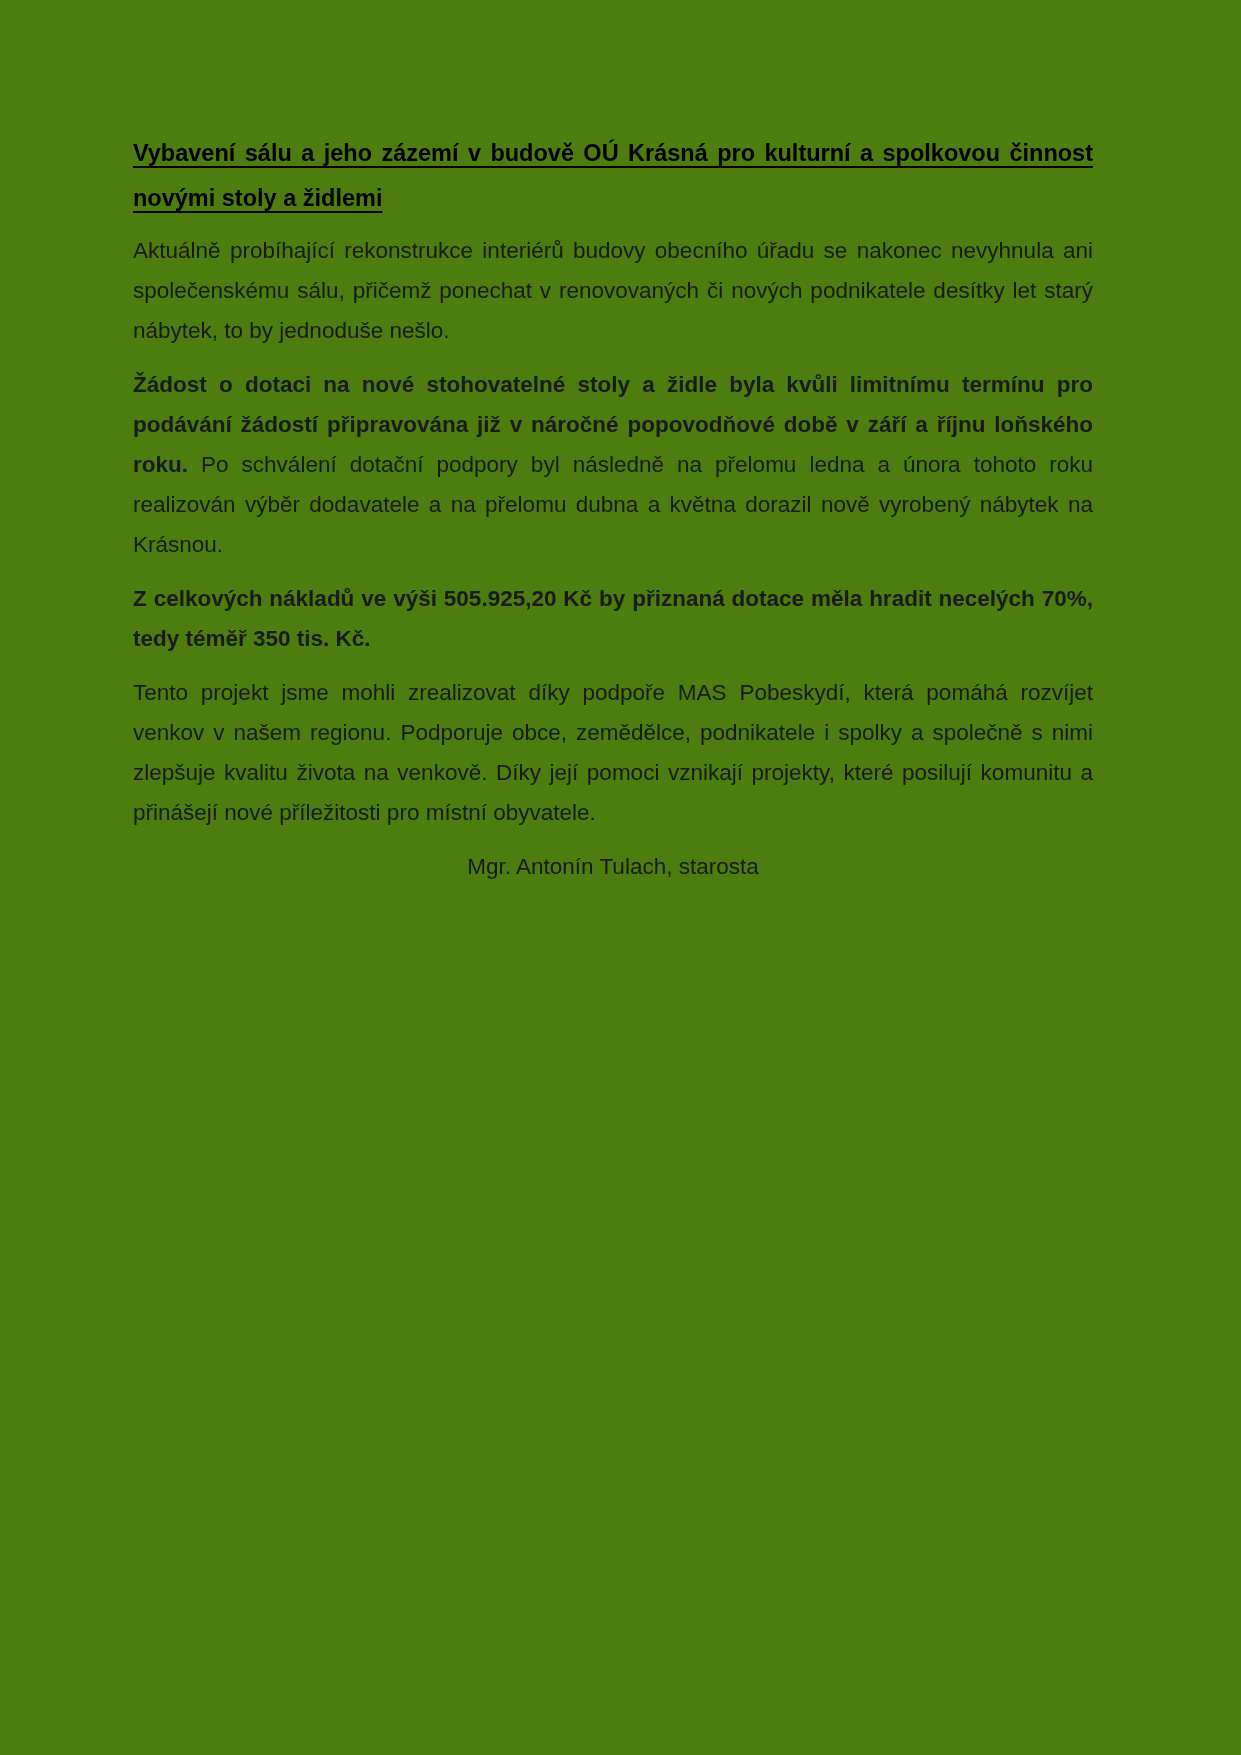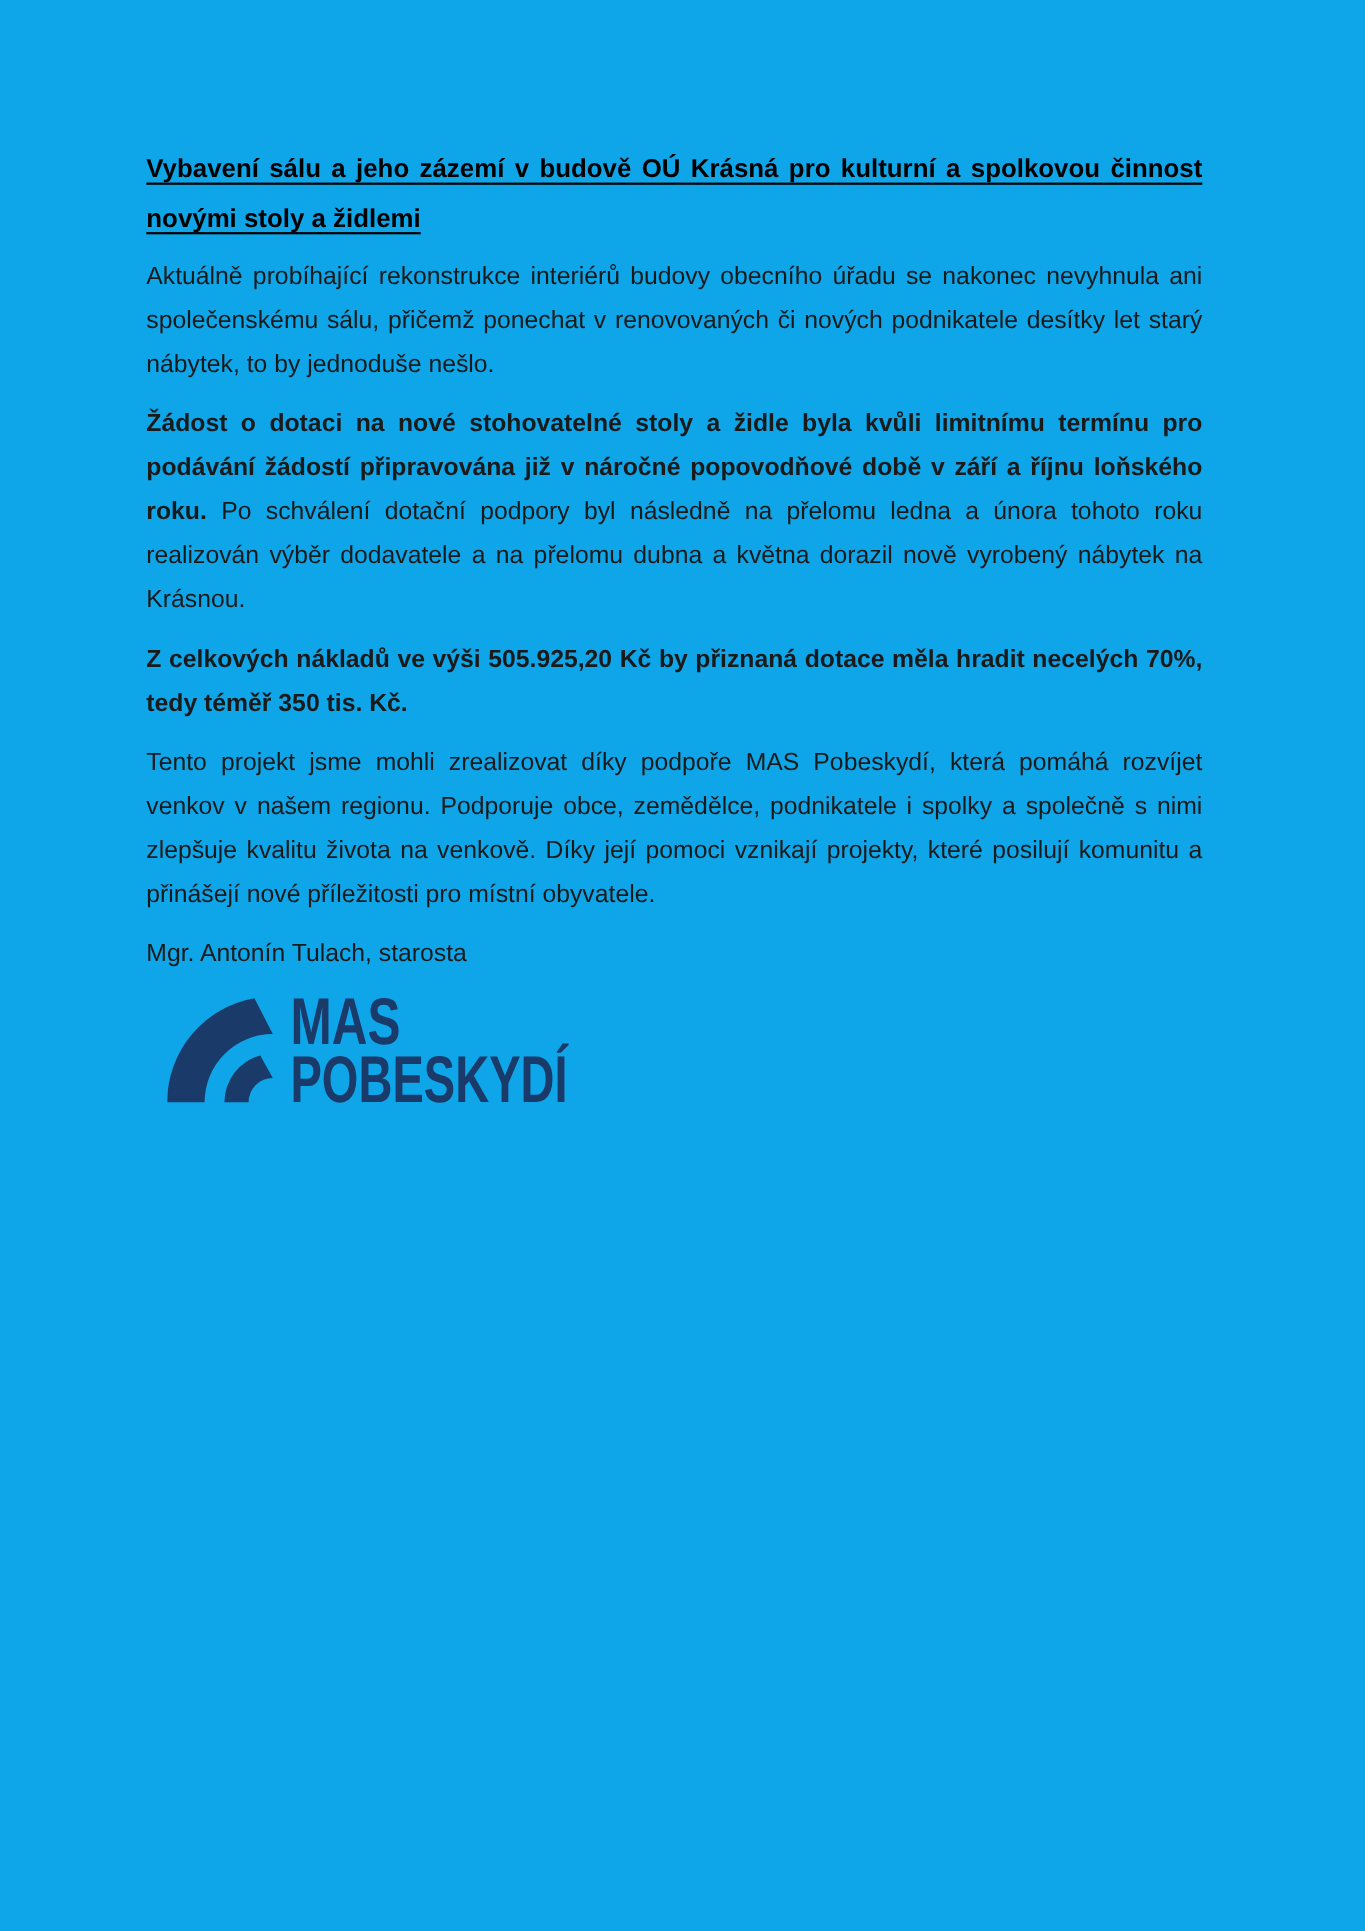--- a/index.html
+++ b/index.html
@@ -6,21 +6,21 @@
   html, body { background: #ffffff; }
   body {
     width: 1241px;
     height: 1755px;
     position: relative;
     font-family: "Liberation Sans", sans-serif;
   }
   .page {
     position: absolute;
     inset: 0;
-    background: #0ea5e9;
+    background: #4d7c0f;
     overflow: hidden;
   }
   .content {
     position: absolute;
     left: 133px;
     top: 131px;
     width: 960px;
     color: #1a1a1a;
   }
   .title {
@@ -41,21 +41,21 @@
     text-align: justify;
     text-align-last: left;
     margin-bottom: 14px;
     color: #1a1a1a;
   }
   .para .seg-bold { font-weight: bold; }
   .para.bold { font-weight: bold; }
   .signature {
     font-size: 22.5px;
     line-height: 40px;
-    text-align: left;
+    text-align: center;
     margin-bottom: 14px;
     color: #1a1a1a;
   }
   .logo {
     margin-top: 12px;
     margin-left: 19px;
     width: 382px;
     height: 106px;
   }
   .logo svg { display: block; }
@@ -75,23 +75,15 @@
     <p class="para">Aktuálně probíhající rekonstrukce interiérů budovy obecního úřadu se nakonec nevyhnula ani společenskému sálu, přičemž ponechat v renovovaných či nových podnikatele desítky let starý nábytek, to by jednoduše nešlo.</p>
 
     <p class="para"><span class="seg-bold">Žádost o dotaci na nové stohovatelné stoly a židle byla kvůli limitnímu termínu pro podávání žádostí připravována již v náročné popovodňové době v září a říjnu loňského roku.</span><span> Po schválení dotační podpory byl následně na přelomu ledna a února tohoto roku realizován výběr dodavatele a na přelomu dubna a května dorazil nově vyrobený nábytek na Krásnou.</span></p>
 
     <p class="para bold">Z celkových nákladů ve výši 505.925,20 Kč by přiznaná dotace měla hradit necelých 70%, tedy téměř 350 tis. Kč.</p>
 
     <p class="para">Tento projekt jsme mohli zrealizovat díky podpoře MAS Pobeskydí, která pomáhá rozvíjet venkov v našem regionu. Podporuje obce, zemědělce, podnikatele i spolky a společně s nimi zlepšuje kvalitu života na venkově. Díky její pomoci vznikají projekty, které posilují komunitu a přinášejí nové příležitosti pro místní obyvatele.</p>
 
     <p class="signature">Mgr. Antonín Tulach, starosta</p>
 
-    <div class="logo">
-      <svg width="382" height="106" viewBox="0 0 382 106">
-        <path d="M 0 101 A 96 96 0 0 1 79.3 6.5 L 96 39 A 62 62 0 0 0 34 101 Z" fill="#1a3a69"></path>
-        <path d="M 52 101 A 44 44 0 0 1 84.6 58.5 L 96 79 A 22 22 0 0 0 74 101 Z" fill="#1a3a69"></path>
-        <text x="112" y="48" font-size="60" textLength="100" lengthAdjust="spacingAndGlyphs" fill="#1a3a69">MAS</text>
-        <text x="112" y="101" font-size="60" textLength="252" lengthAdjust="spacingAndGlyphs" fill="#1a3a69">POBESKYDÍ</text>
-      </svg>
-    </div>
 
   </div>
 </div>
 
 </body></html>

